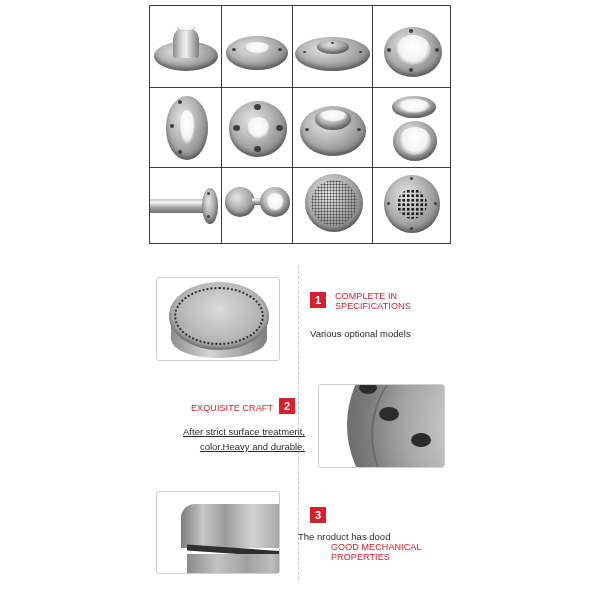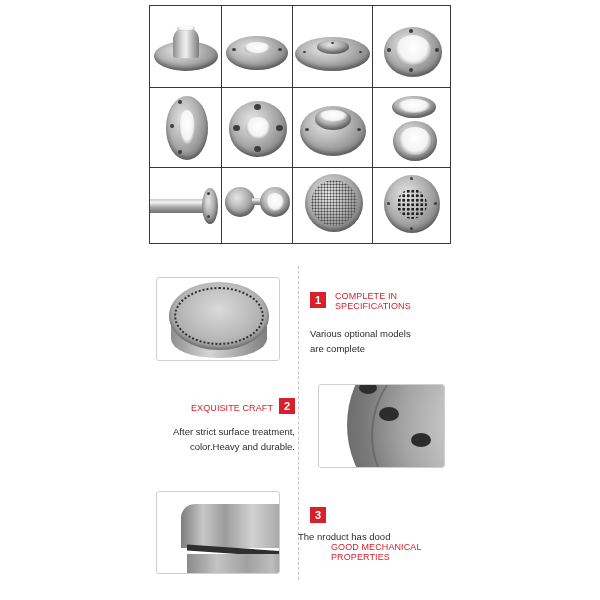--- a/index.html
+++ b/index.html
@@ -174,30 +174,29 @@
 </div>
 <div class="badge" style="left:310px;top:292px;">
   <span>1</span>
 </div>
 <div class="ftitle" style="left:335px;top:291px;">
   <div>COMPLETE IN</div>
   <div>SPECIFICATIONS</div>
 </div>
 <div class="fdesc" style="left:310px;top:318px;margin-top:8px;">
   <div>Various optional models</div>
-  <div>are complete</div>
 </div>
 
 <div class="ftitle right" style="left:160px;top:403px;width:113px;">
   <div>EXQUISITE CRAFT</div>
 </div>
 <div class="badge" style="left:279px;top:398px;">
   <span>2</span>
 </div>
-<div class="fdesc right" style="left:150px;top:424px;width:145px;">
+<div class="fdesc right" style="left:160px;top:424px;width:145px;text-decoration:underline;">
   <div>After strict surface treatment,</div>
   <div>color.Heavy and durable.</div>
 </div>
 <div class="frame" style="left:318px;top:384px;width:127px;height:84px;">
   <div class="metal" style="left:28px;top:-60px;width:200px;height:200px;border-radius:50%;
        background:radial-gradient(circle at 80% 50%,#e8e8e8 0%,#c8c8c8 30%,#a5a5a5 55%,#7a7a7a 75%,#5a5a5a 100%);"></div>
   <div class="metal" style="left:52px;top:-40px;width:180px;height:180px;border-radius:50%;
        border-left:2px solid #6a6a6a;"></div>
   <div class="hole" style="left:40px;top:-3px;width:18px;height:12px;background:#2c2c2c;"></div>
   <div class="hole" style="left:60px;top:22px;width:20px;height:14px;background:#2c2c2c;"></div>

